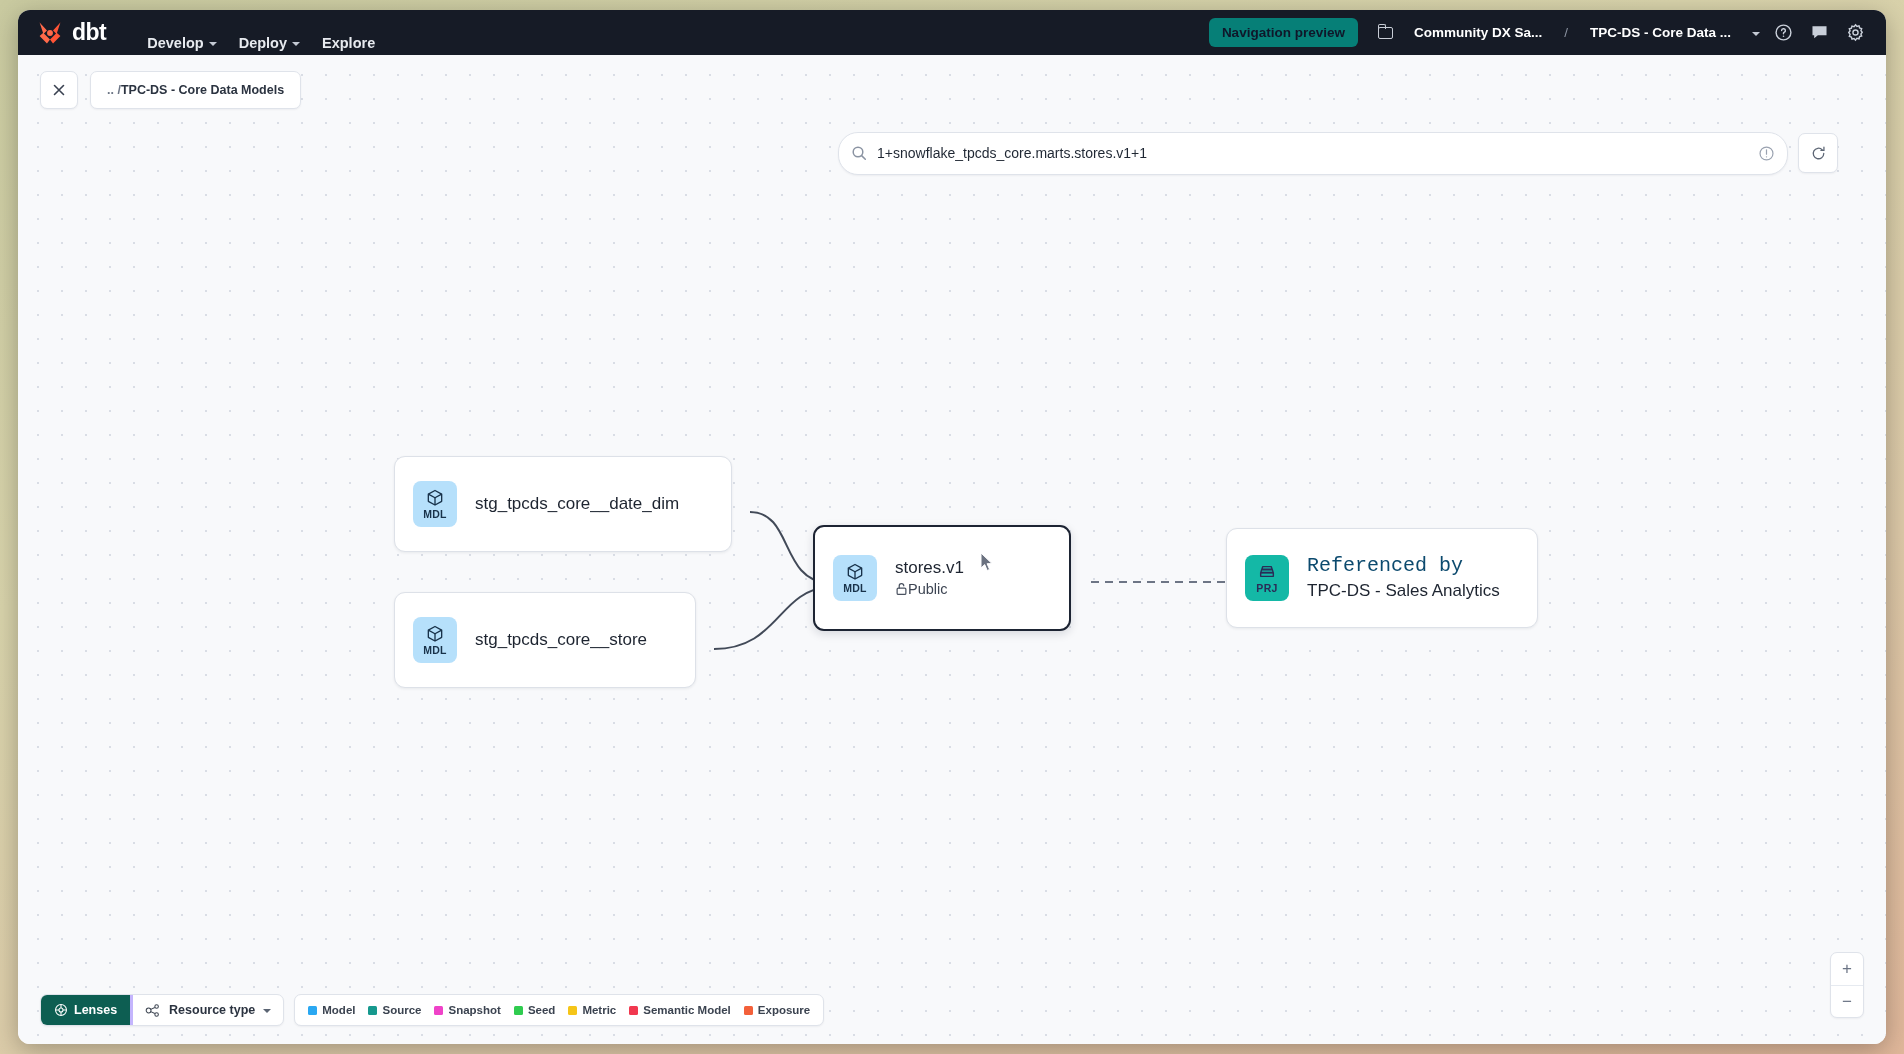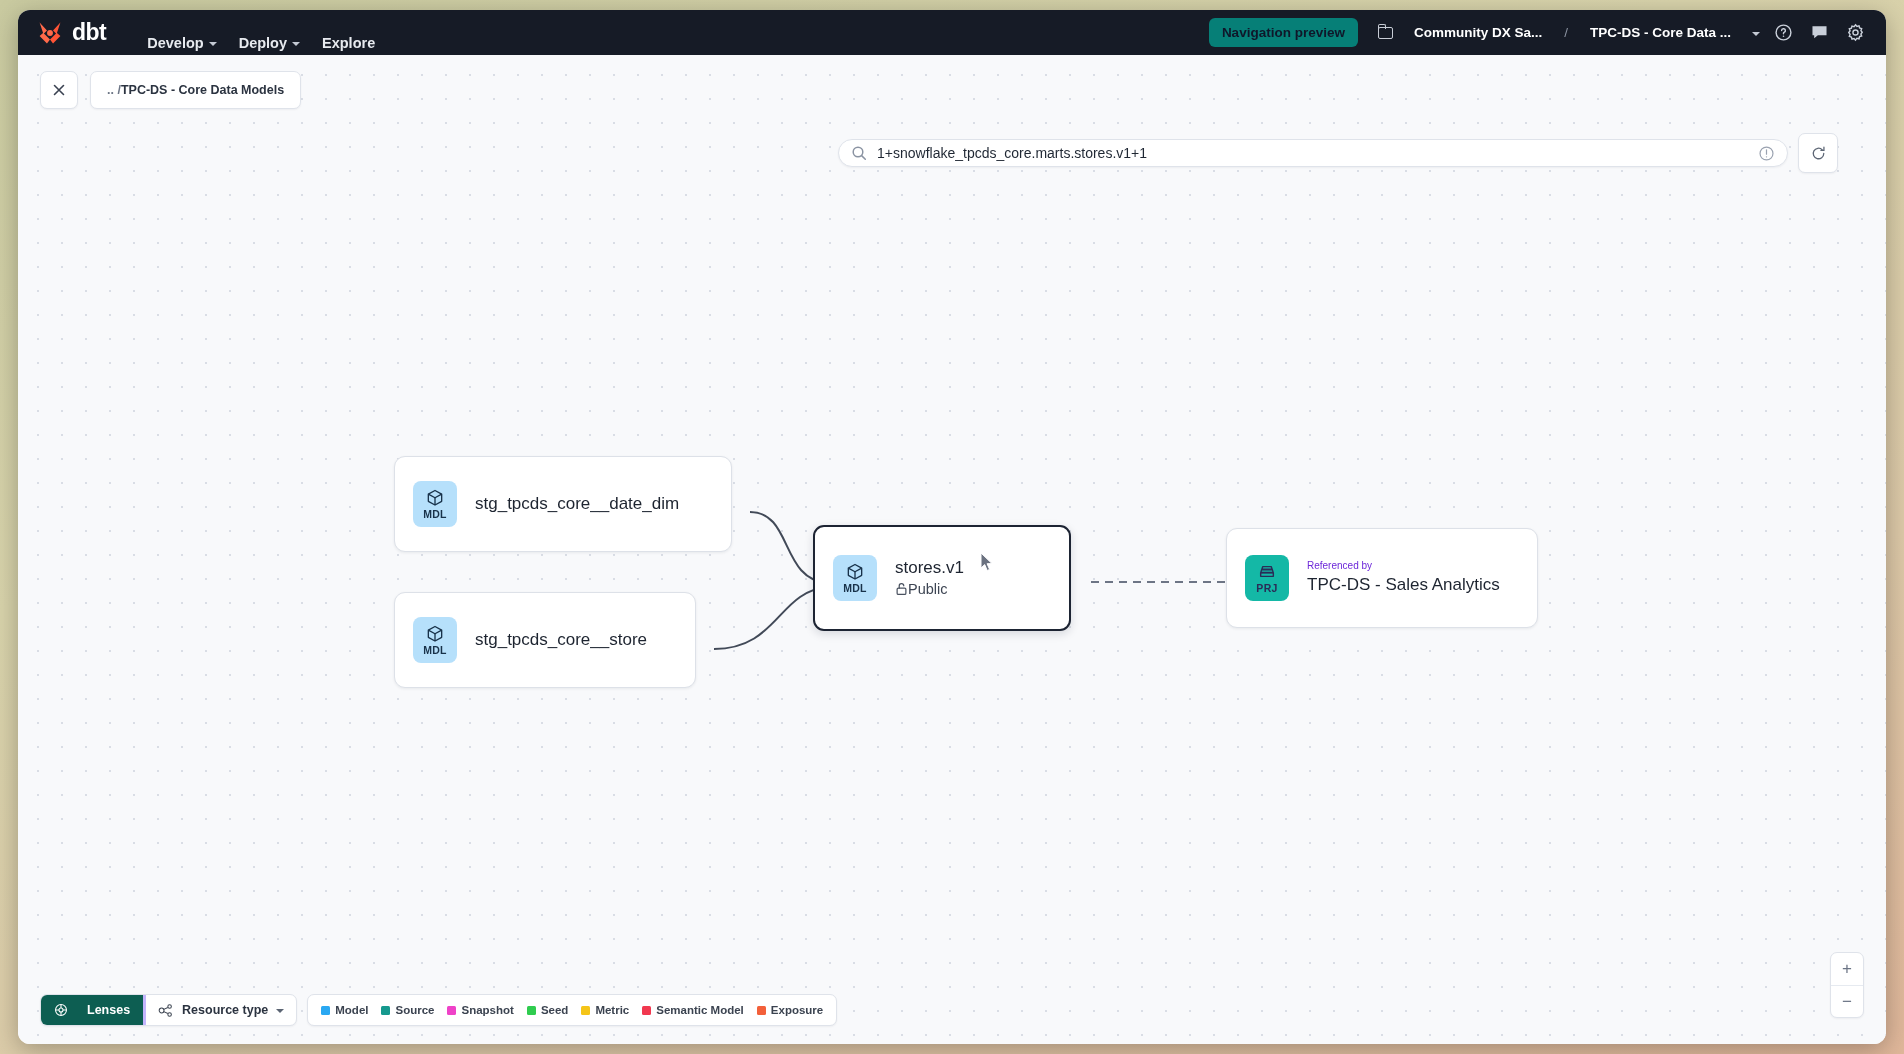--- a/index.html
+++ b/index.html
@@ -158,21 +158,21 @@
   #search-wrap {
     position:absolute;
     left: 820px;
     top: 78px;
     width: 1000px;
     height: 40px;
     display:flex; align-items:center; gap:10px;
     z-index:4;
   }
   #search-box {
-    flex:1 1 auto; height:28px;
+    flex:1 1 auto; height:43px;
     background:#fff;
     border:1px solid #dfe3ea;
     border-radius:20px;
     display:flex;align-items:center;
     padding: 0 12px;
     box-shadow: 0 1px 2px rgba(16,24,40,.05);
   }
   #search-box .mag { color:#8a93a2; margin-right:10px; display:flex; }
   #search-input {
     flex:1 1 auto;
@@ -212,21 +212,21 @@
     margin-left:18px;
     font-size:17px; font-weight:400; color:#1d2430;
     white-space:nowrap;
   }
   .node-stack { margin-left:18px; display:flex; flex-direction:column; gap:3px; }
   .node-title { font-size:17px; font-weight:400; color:#1d2430; line-height:1.15;}
   .node-sub {
     font-size:14.5px; color:#3d4553; display:flex; align-items:center; gap:0;
     line-height:1.15;
   }
-  .node-sub-small { font-size:10px; color:#6d28d9; line-height:1.2;}
+  .node-sub-small { font-size:20px; color:#0c4a6e; line-height:1.2;font-family:Liberation Mono, monospace;}
   .node-sub-big { font-size:17px; color:#1d2430; line-height:1.2;}
 
   #edges { position:absolute; inset:0; z-index:2; pointer-events:none; }
 
   
   #bottombar {
     position:absolute;
     left:22px; bottom:18px;
     display:flex; align-items:center; gap:10px;
     z-index:4;
@@ -235,21 +235,21 @@
     display:flex; align-items:stretch;
     border:1px solid #dfe3ea;
     border-radius:7px;
     background:#fff;
     overflow:hidden;
     height:32px;
     box-shadow: 0 1px 2px rgba(16,24,40,.05);
   }
   #lenses-btn {
     background:#0d5e52; color:#fff;
-    display:flex;align-items:center;gap:19px;
+    display:flex;align-items:center;gap:6px;
     padding: 0 13px;
     font-size:12.5px; font-weight:600;
     cursor:pointer;
   }
   #resource-type-btn {
     display:flex;align-items:center;gap:8px;
     padding:0 12px;
     font-size:12.5px; font-weight:600; color:#2b3340;
     cursor:pointer;
     border-left:3px solid #c4b5fd;

